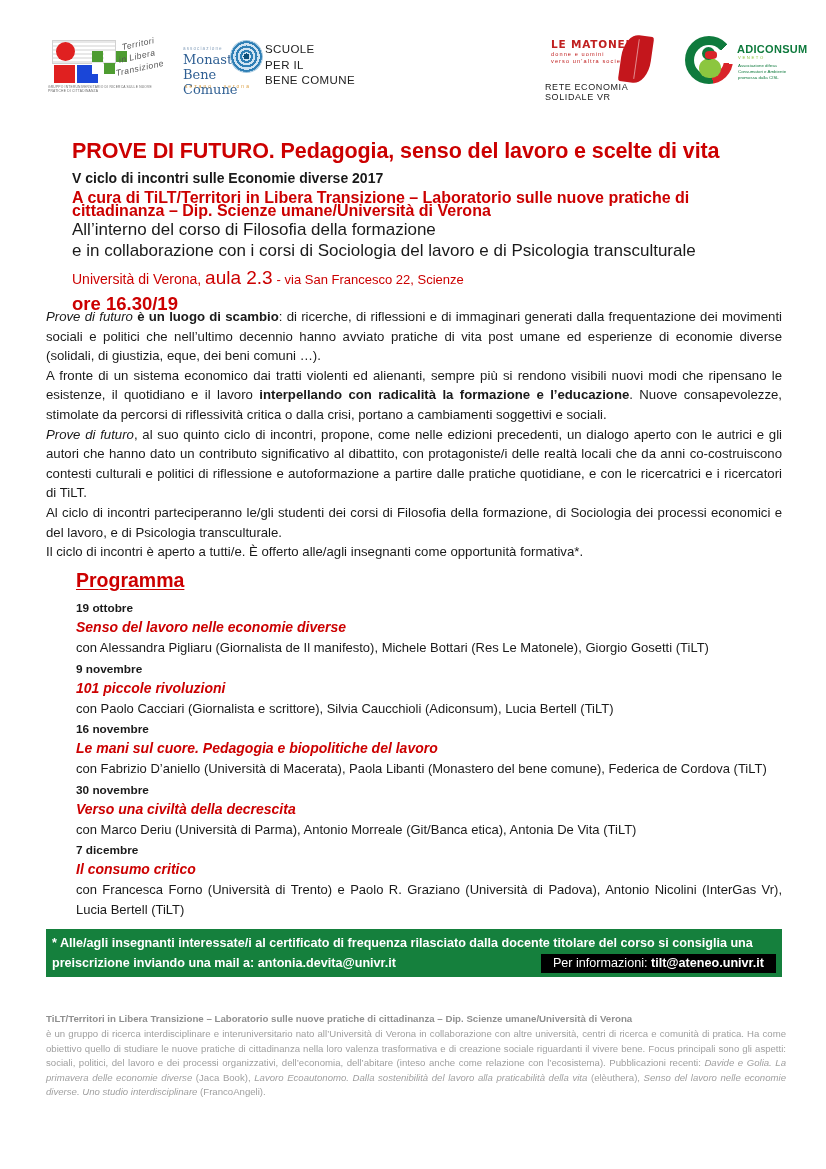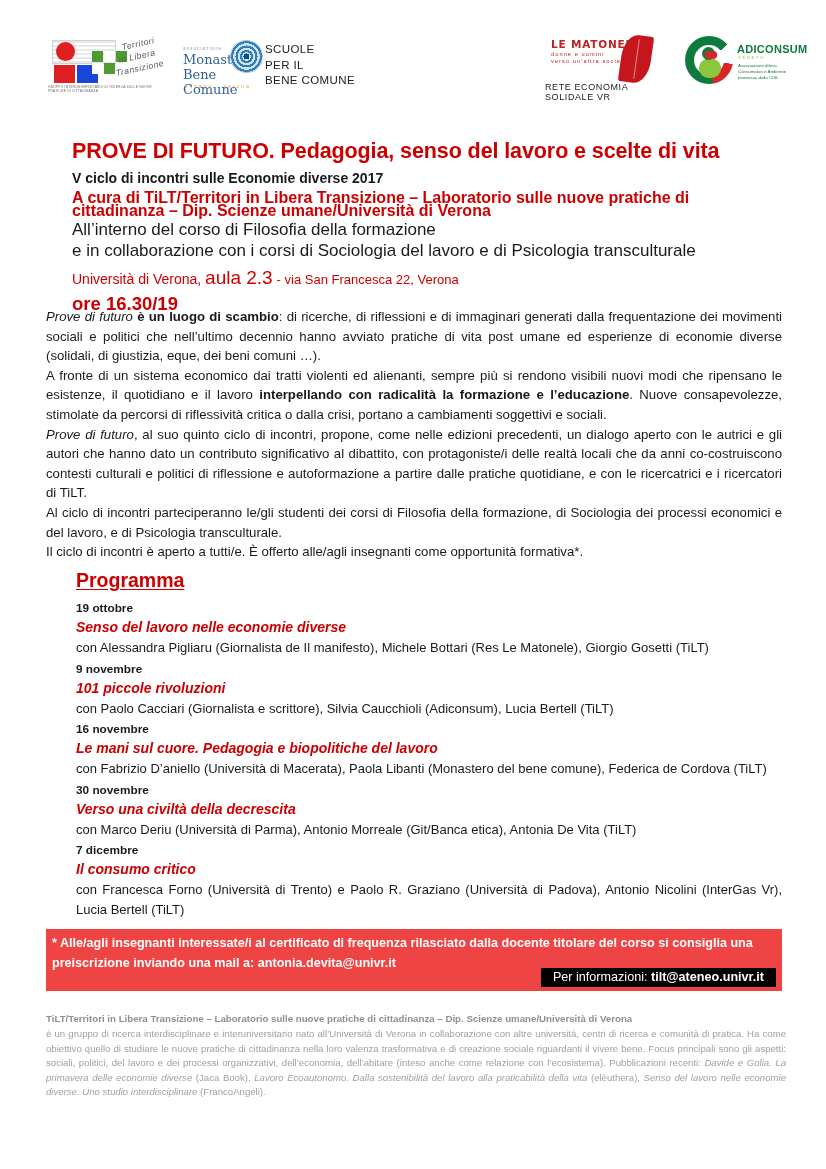--- a/index.html
+++ b/index.html
@@ -158,22 +158,22 @@
     font-size: 19.5px; font-weight: bold; color: #cc0000;
     text-decoration: underline; text-underline-offset: 2px;
   }
   .programma-list { position: absolute; left: 76px; top: 597px; width: 706px; }
   .pr-date { font-size: 11.8px; font-weight: bold; color: #1a1a1a; line-height: 17px; margin-top: 3px; }
   .pr-title { font-size: 14px; font-weight: bold; font-style: italic; color: #cc0000; line-height: 21px; }
   .pr-speakers { font-size: 13px; color: #1a1a1a; line-height: 19.6px; text-align: justify; }
 
   
   .red-banner {
-    position: absolute; left: 46px; top: 929px; width: 736px; height: 62px;
-    background: #ef4444;
+    position: absolute; left: 46px; top: 929px; width: 736px; height: 48px;
+    background: #15803d;
   }
   .red-banner .rb-text {
     position: absolute; left: 6px; top: 5px; width: 726px;
     color: #ffffff; font-size: 12.6px; font-weight: bold; line-height: 19.5px;
   }
   .info-chip {
     position: absolute; right: 6px; bottom: 4px;
     background: #000000; color: #ffffff;
     font-size: 12.6px; line-height: 17px; padding: 1px 12px;
     white-space: nowrap;
@@ -256,21 +256,21 @@
 
   <div class="title-block">
     <h1 class="doc-title">PROVE DI FUTURO. Pedagogia, senso del lavoro e scelte di vita</h1>
     <div class="doc-subtitle">V ciclo di incontri sulle Economie diverse 2017</div>
     <div class="doc-curator">A cura di TiLT/Territori in Libera Transizione – Laboratorio sulle nuove pratiche di cittadinanza – Dip. Scienze umane/Università di Verona</div>
     <div class="doc-course">All’interno del corso di Filosofia della formazione</div>
     <div class="doc-course">e in collaborazione con i corsi di Sociologia del lavoro e di Psicologia transculturale</div>
     <div class="doc-venue">
       <span>Università di Verona,</span>
       <span class="aula">aula 2.3</span>
-      <span class="addr">- via San Francesca 22, Verona</span>
+      <span class="addr">- via San Francesco 22, Scienze</span>
     </div>
     <div class="doc-time">ore 16.30/19</div>
   </div>
 
   <div class="body-text">
     <p><i>Prove di futuro</i><b> è un luogo di scambio</b><span>: di ricerche, di riflessioni e di immaginari generati dalla frequentazione dei movimenti sociali e politici che nell’ultimo decennio hanno avviato pratiche di vita post umane ed esperienze di economie diverse (solidali, di giustizia, eque, dei beni comuni …).</span></p>
     <p><span>A fronte di un sistema economico dai tratti violenti ed alienanti, sempre più si rendono visibili nuovi modi che ripensano le esistenze, il quotidiano e il lavoro </span><b>interpellando con radicalità la formazione e l’educazione</b><span>. Nuove consapevolezze, stimolate da percorsi di riflessività critica o dalla crisi, portano a cambiamenti soggettivi e sociali.</span></p>
     <p><i>Prove di futuro</i><span>, al suo quinto ciclo di incontri, propone, come nelle edizioni precedenti, un dialogo aperto con le autrici e gli autori che hanno dato un contributo significativo al dibattito, con protagoniste/i delle realtà locali che da anni co-costruiscono contesti culturali e politici di riflessione e autoformazione a partire dalle pratiche quotidiane, e con le ricercatrici e i ricercatori di TiLT.</span></p>
     <p>Al ciclo di incontri parteciperanno le/gli studenti dei corsi di Filosofia della formazione, di Sociologia dei processi economici e del lavoro, e di Psicologia transculturale.</p>
     <p>Il ciclo di incontri è aperto a tutti/e. È offerto alle/agli insegnanti come opportunità formativa*.</p>

